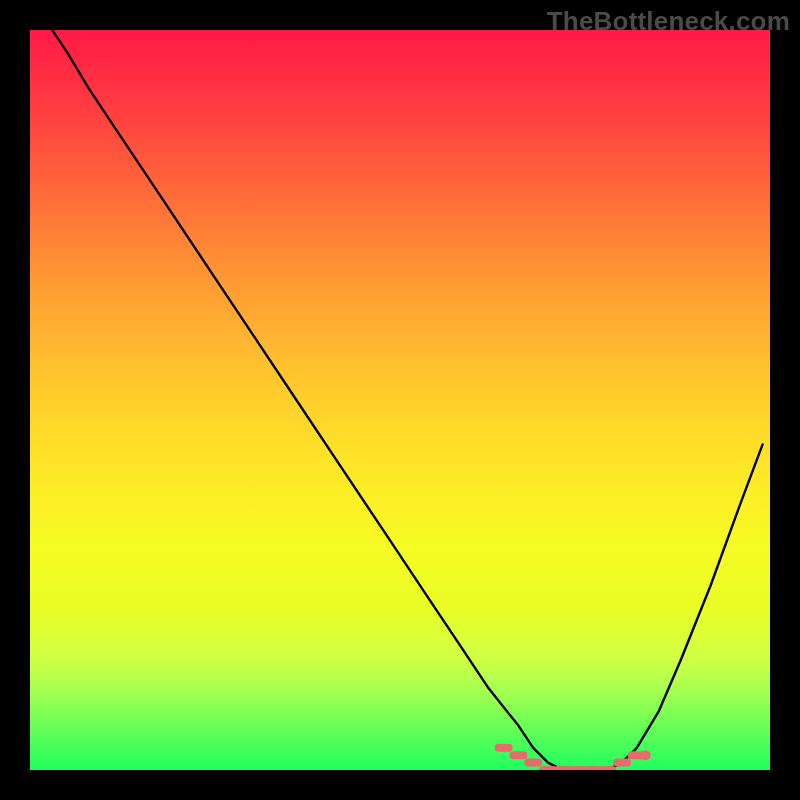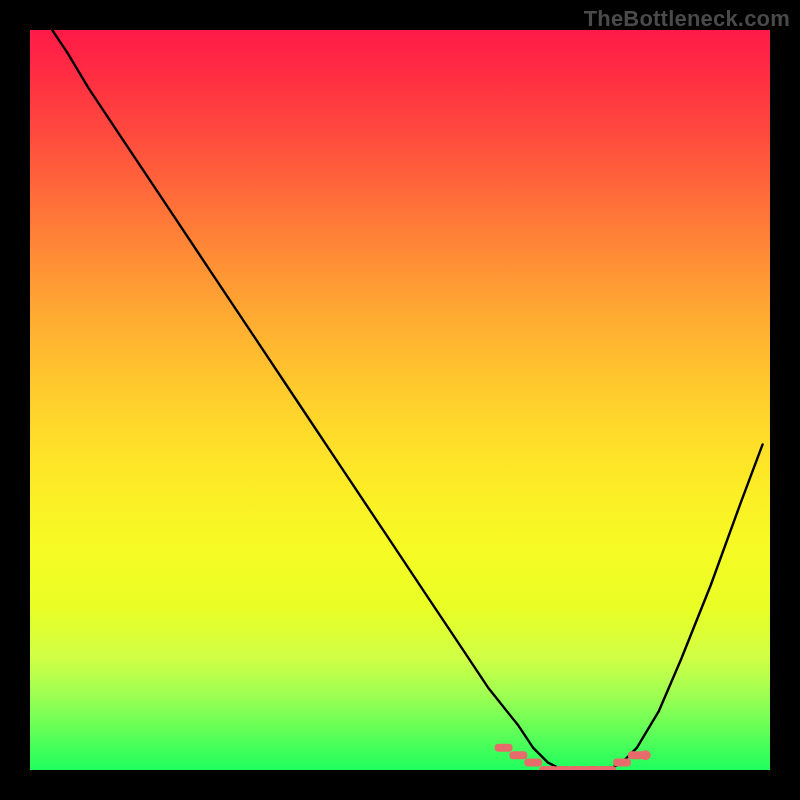--- a/index.html
+++ b/index.html
@@ -15,21 +15,21 @@
     position: relative;
     width: 800px;
     height: 800px;
     background: #000;
   }
   .watermark {
     position: absolute;
     top: 6px;
     right: 10px;
     color: #4a4a4a;
-    font-size: 22px;
+    font-size: 26px;
     font-weight: 600;
     letter-spacing: 0.2px;
     z-index: 30;
   }
   
   .plot {
     position: absolute;
     left: 30px;
     top: 30px;
     width: 740px;

